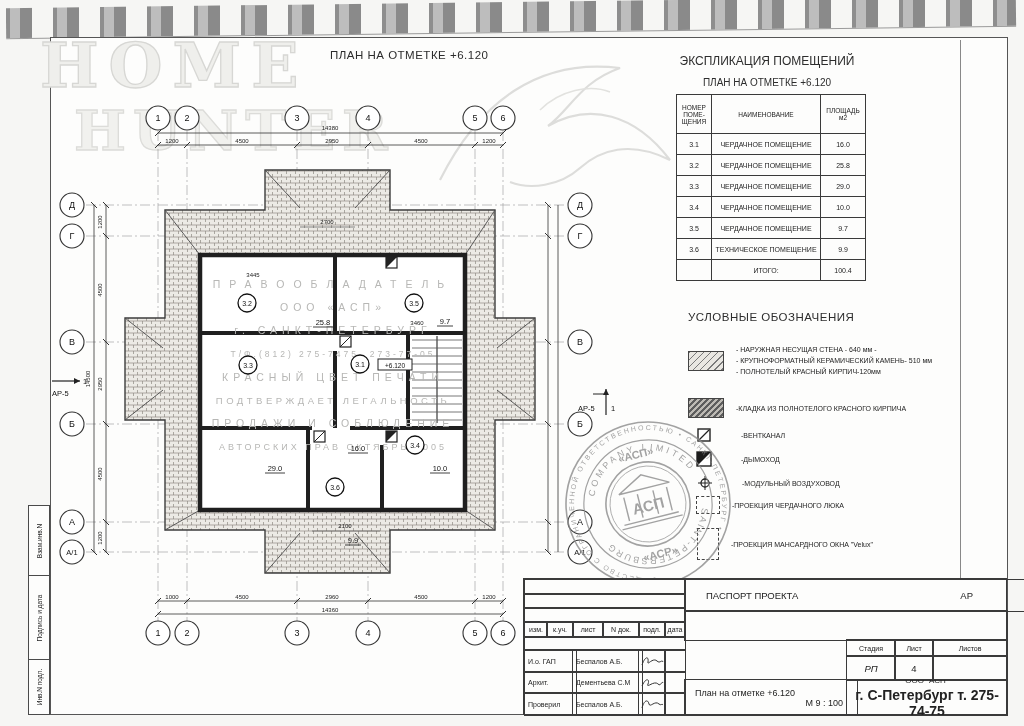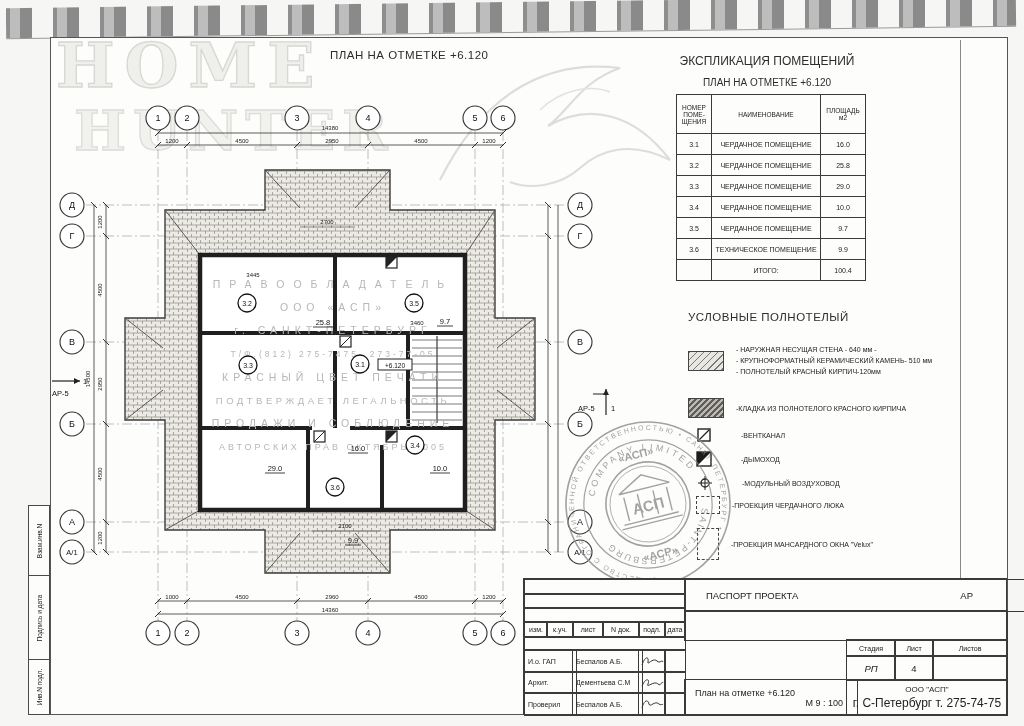--- a/index.html
+++ b/index.html
@@ -7,21 +7,21 @@
        font-family:"Liberation Sans",sans-serif;color:#333;overflow:hidden;}
   .abs{position:absolute;}
   
   .binding{left:6px;top:2px;width:1010px;height:30px;transform:rotate(-0.7deg);
     background:repeating-linear-gradient(90deg,#8e8e8e 0 4px,#bdbdbd 4px 14px,#8a8a8a 14px 26px,transparent 26px 47px);
     border-bottom:1px solid #9a9a9a;}
   
   .sheet-frame{left:50px;top:37px;width:956px;height:676px;border:1.2px solid #555;background:#fdfdfc;}
   .fold-line{left:960px;top:40px;width:1px;height:538px;background:#888;}
   
-  .wm-home{left:56px;top:36px;font-family:"DejaVu Serif",serif;font-weight:bold;
+  .wm-home{left:40px;top:36px;font-family:"DejaVu Serif",serif;font-weight:bold;
     color:#efefec;-webkit-text-stroke:1.3px #d7d7d4;letter-spacing:10px;font-size:62px;line-height:60px;}
   .wm-hunter{left:74px;top:98px;font-family:"DejaVu Serif",serif;font-weight:bold;
     color:#f1f1ee;-webkit-text-stroke:1.3px #dcdcd9;letter-spacing:7px;font-size:55px;}
   .plan-title{left:330px;top:49px;font-size:11.5px;letter-spacing:.5px;color:#2c2c2c;}
   
   .expl-title1{left:676px;top:54px;width:182px;text-align:center;font-size:12px;color:#2d2d2d;}
   .expl-title2{left:676px;top:77px;width:182px;text-align:center;font-size:10px;color:#2d2d2d;}
   table.expl{left:676px;top:94px;border-collapse:collapse;table-layout:fixed;position:absolute;}
   table.expl td,table.expl th{border:1.4px solid #3a3a3a;font-weight:normal;font-size:7px;
     padding:1px 2px;text-align:center;vertical-align:middle;color:#222;}
@@ -391,21 +391,21 @@
     <td>9.9</td>
   </tr>
   <tr class="data">
     <td></td>
     <td>ИТОГО:</td>
     <td>100.4</td>
   </tr>
 </tbody>
   </table>
 
-<div class="abs leg-title">УСЛОВНЫЕ ПОЛНОТЕЛЫЙ</div>
+<div class="abs leg-title">УСЛОВНЫЕ ОБОЗНАЧЕНИЯ</div>
 
 <div class="abs leg-item" style="left:688px;top:344px;">
   <div class="sym-wall"></div>
   <div class="leg-text">- НАРУЖНАЯ НЕСУЩАЯ СТЕНА - 640 мм -
 - КРУПНОФОРМАТНЫЙ КЕРАМИЧЕСКИЙ КАМЕНЬ- 510 мм
 - ПОЛНОТЕЛЫЙ КРАСНЫЙ КИРПИЧ-120мм</div>
 </div>
 <div class="abs leg-item" style="left:688px;top:398px;">
   <div class="sym-brick"></div>
   <div class="leg-text">-КЛАДКА ИЗ ПОЛНОТЕЛОГО КРАСНОГО КИРПИЧА</div>
@@ -528,21 +528,21 @@
   <div class="cell med" style="left:322px;top:76px;width:48px;height:24px;font-style:italic;">РП</div>
   <div class="cell med" style="left:370px;top:76px;width:38px;height:24px;">4</div>
   <div class="cell med" style="left:408px;top:76px;width:74px;height:24px;"></div>
 
   <div class="cell" style="left:160px;top:100px;width:162px;height:35px;flex-direction:column;align-items:flex-start;justify-content:center;padding-left:10px;">
     <span class="med" style="font-size:9px;">План  на отметке  +6.120</span>
     <span class="med" style="font-size:9px;align-self:flex-end;margin-right:14px;">М 9 : 100</span>
   </div>
   <div class="cell" style="left:322px;top:100px;width:160px;height:35px;flex-direction:column;justify-content:center;gap:2px;">
     <span style="font-size:8px;">ООО  "АСП"</span>
-    <span style="font-size:12px;">г. С-Петербург  т. 275-74-75</span>
+    <span style="font-size:14px;font-weight:bold;">г. С-Петербург  т. 275-74-75</span>
   </div>
 </div>
 
 <div class="side-cell" style="top:505px;height:70px;">
   <span>Взам.инв.N</span>
 </div>
 <div class="side-cell" style="top:575px;height:84px;">
   <span>Подпись и дата</span>
 </div>
 <div class="side-cell" style="top:659px;height:54px;">

